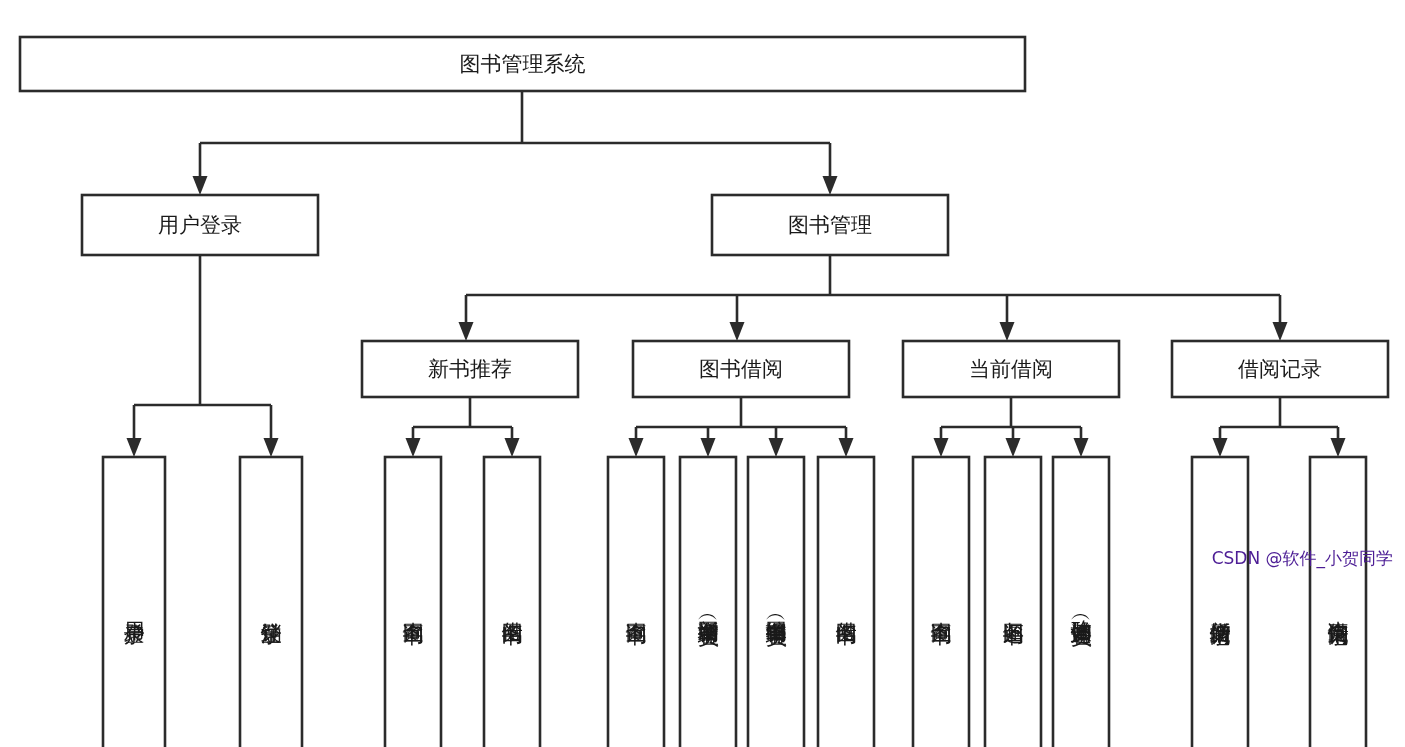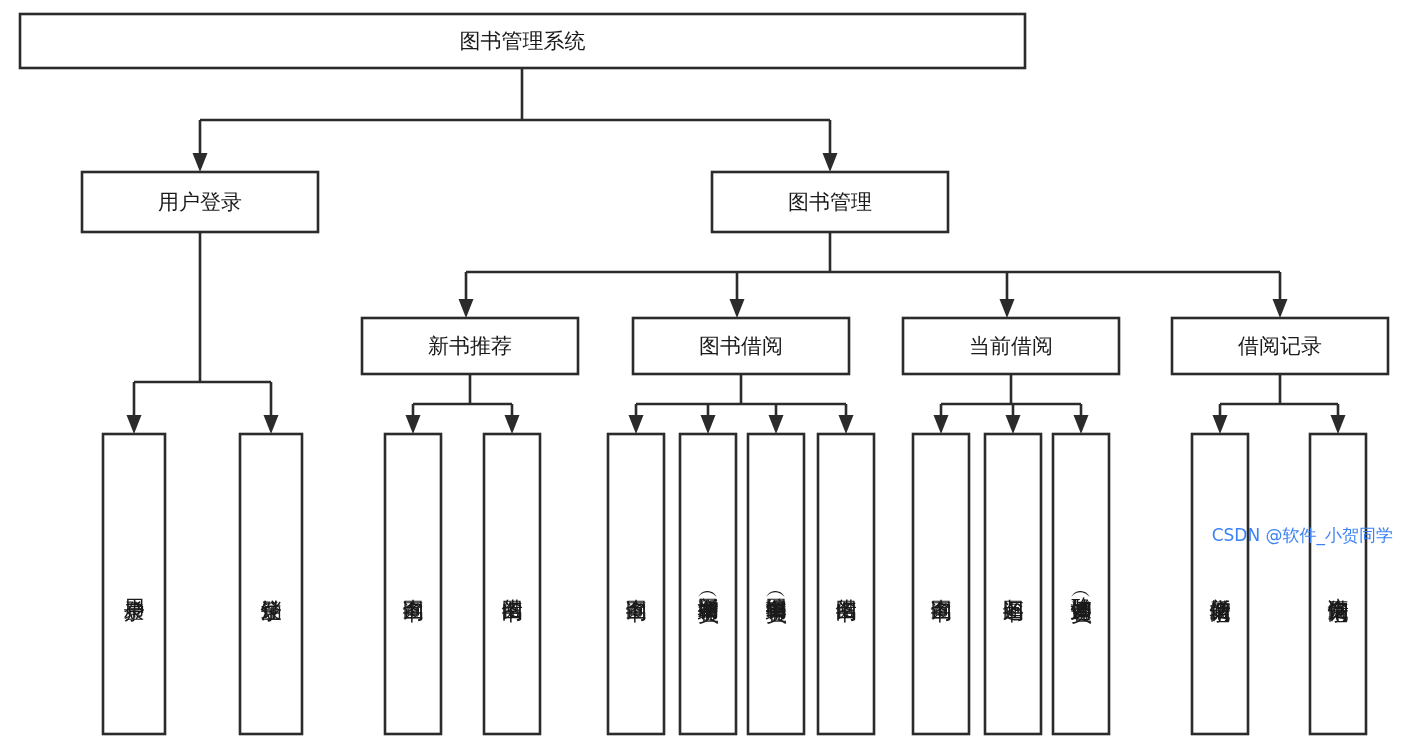--- a/index.html
+++ b/index.html
@@ -12,20 +12,21 @@
     width: 1405px;
     height: 747px;
     overflow: hidden;
     font-family: "DejaVu Sans", "Liberation Sans", sans-serif;
   }
   #diagram-root {
     position: relative;
     width: 1405px;
     height: 553px;
     background: #ffffff;
+    margin-top: 23px;
   }
   svg#diagram-svg {
     position: absolute;
     left: 0;
     top: 0;
     width: 1405px;
     height: 747px;
     display: block;
   }
   .node-box {
@@ -65,21 +66,21 @@
     align-items: center;
     justify-content: center;
     pointer-events: none;
   }
   #watermark {
     position: absolute;
     right: 12px;
     bottom: 6px;
     font-family: "DejaVu Sans", "Liberation Sans", sans-serif;
     font-size: 17px;
-    color: #3b82f6;
+    color: #4c1d95;
     white-space: nowrap;
     user-select: none;
   }
 </style>
 </head>
 <body>
 
 <div id="diagram-root">
 
   <svg id="diagram-svg" viewBox="0 0 1405 747" preserveAspectRatio="none" xmlns="http://www.w3.org/2000/svg">

